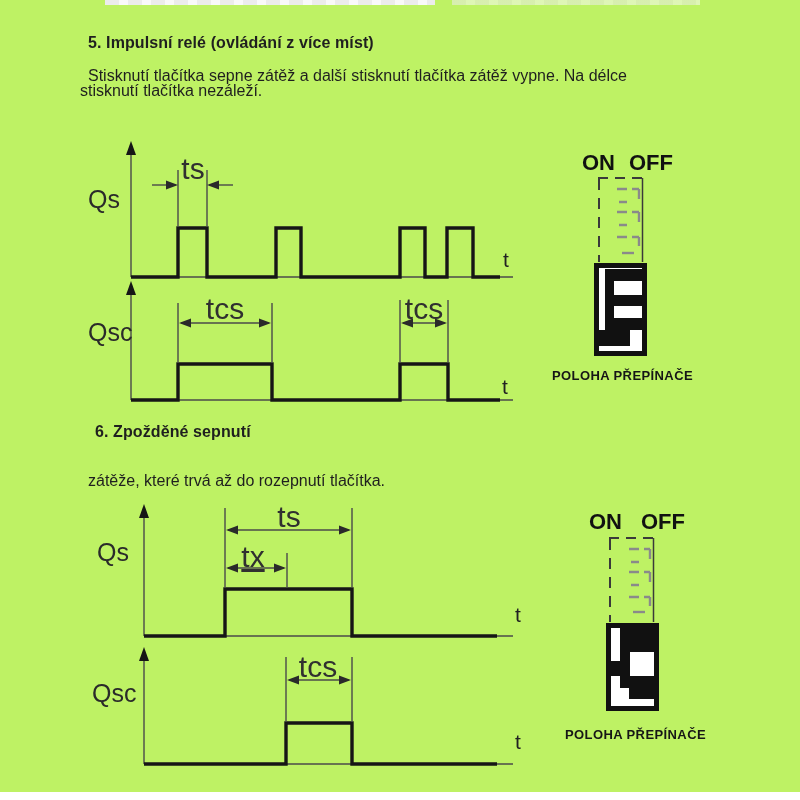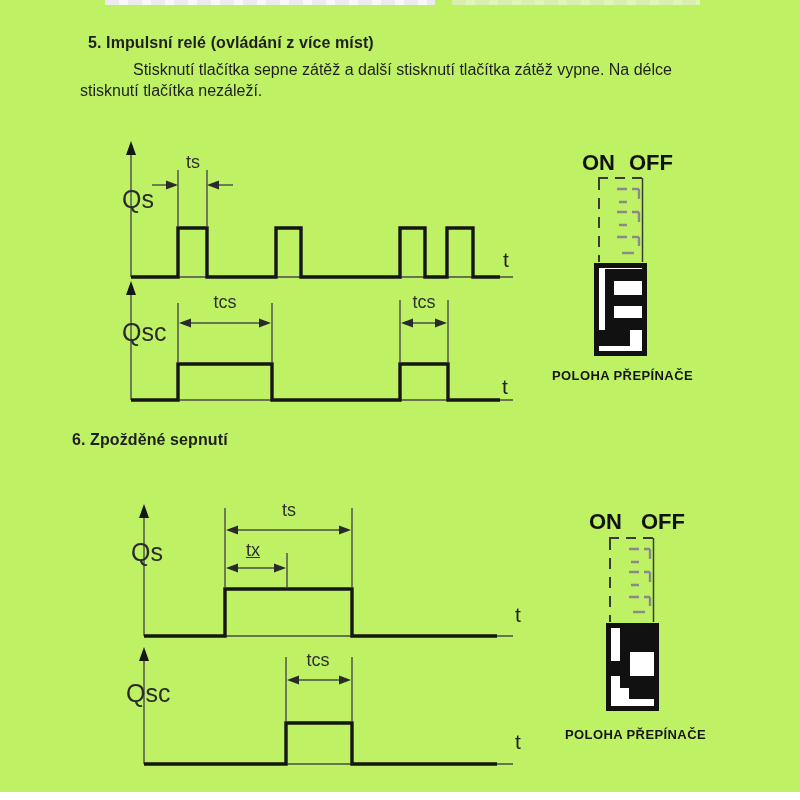--- a/index.html
+++ b/index.html
@@ -1,43 +1,44 @@
 <!DOCTYPE html>
 <html><head>
 <meta charset="utf-8">
 <style>
   html,body{margin:0;padding:0;background:#fff;}
   .page{position:relative;width:800px;height:792px;background:#bef264;overflow:hidden;
         font-family:"Liberation Sans","DejaVu Sans",sans-serif;color:#1f1f1f;}
   .abs{position:absolute;}
   .heading{font-size:16px;font-weight:700;letter-spacing:.1px;white-space:pre;}
   .body-line{font-size:16px;line-height:23px;white-space:pre;}
-  .sig-label{font-size:25px;color:#2a2a2a;margin-left:34px;}
-  .dim-label{font-size:18px;color:#303030;transform:translateX(-50%);}
+  .sig-label{font-size:25px;color:#2a2a2a;}
+  .dim-label{font-size:30px;color:#303030;transform:translateX(-50%);}
   .t-label{font-size:21px;color:#222;}
   .onoff{font-size:22px;font-weight:700;color:#111;}
   .caption{font-size:13px;font-weight:700;letter-spacing:.4px;color:#161616;white-space:pre;}
   svg{position:absolute;left:0;top:0;}
   .top-artifact{position:absolute;top:0;height:5px;
         background:repeating-linear-gradient(90deg,#ececec 0 14px,#f9f9f9 14px 23px);}
   .top-artifact.b{opacity:.55;}
 </style>
 </head>
 <body>
 
 <div class="page">
 
   <div class="top-artifact abs" style="left:105px;width:330px;"></div>
   <div class="top-artifact b abs" style="left:452px;width:248px;"></div>
 
   <div class="heading abs" style="left:88px;top:34px;">5. Impulsní relé (ovládání z více míst)</div>
-  <div class="body-line abs" style="left:88px;top:58px;margin-left:45px;">Stisknutí tlačítka sepne zátěž a další stisknutí tlačítka zátěž vypne. Na délce</div>
+  <div class="body-line abs" style="left:88px;top:64px;">Stisknutí tlačítka sepne zátěž a další stisknutí tlačítka zátěž vypne. Na délce</div>
   <div class="body-line abs" style="left:80px;top:79px;">stisknutí tlačítka nezáleží.</div>
 
-  <div class="heading abs" style="left:72px;top:423px;margin-top:8px;">6. Zpožděné sepnutí</div>
+  <div class="heading abs" style="left:95px;top:423px;">6. Zpožděné sepnutí</div>
+  <div class="body-line abs" style="left:88px;top:469px;">zátěže, které trvá až do rozepnutí tlačítka.</div>
 
   <svg id="diagram-layer" width="800" height="800" viewBox="0 0 800 800">
       <line stroke="#4a4a4a" stroke-width="1.4" fill="none" x1="131" y1="150" x2="131" y2="277"></line>
       <polygon points="131,141 126,155 136,155" fill="#161616"></polygon>
       <line stroke="#4a4a4a" stroke-width="1.4" fill="none" x1="131" y1="277" x2="513" y2="277"></line>
       <path stroke="#161616" stroke-width="3.4" fill="none" d="M 131 277 L 178 277 L 178 228 L 207 228 L 207 277 L 276 277 L 276 228 L 301 228 L 301 277 L 400 277 L 400 228 L 425 228 L 425 277 L 447 277 L 447 228 L 473 228 L 473 277 L 500 277"></path>
       <line stroke="#4a4a4a" stroke-width="1.4" fill="none" x1="131" y1="290" x2="131" y2="400"></line>
       <polygon points="131,281 126,295 136,295" fill="#161616"></polygon>
       <line stroke="#4a4a4a" stroke-width="1.4" fill="none" x1="131" y1="400" x2="513" y2="400"></line>
       <path stroke="#161616" stroke-width="3.4" fill="none" d="M 131 400 L 178 400 L 178 364 L 272 364 L 272 400 L 400 400 L 400 364 L 448 364 L 448 400 L 500 400"></path>

